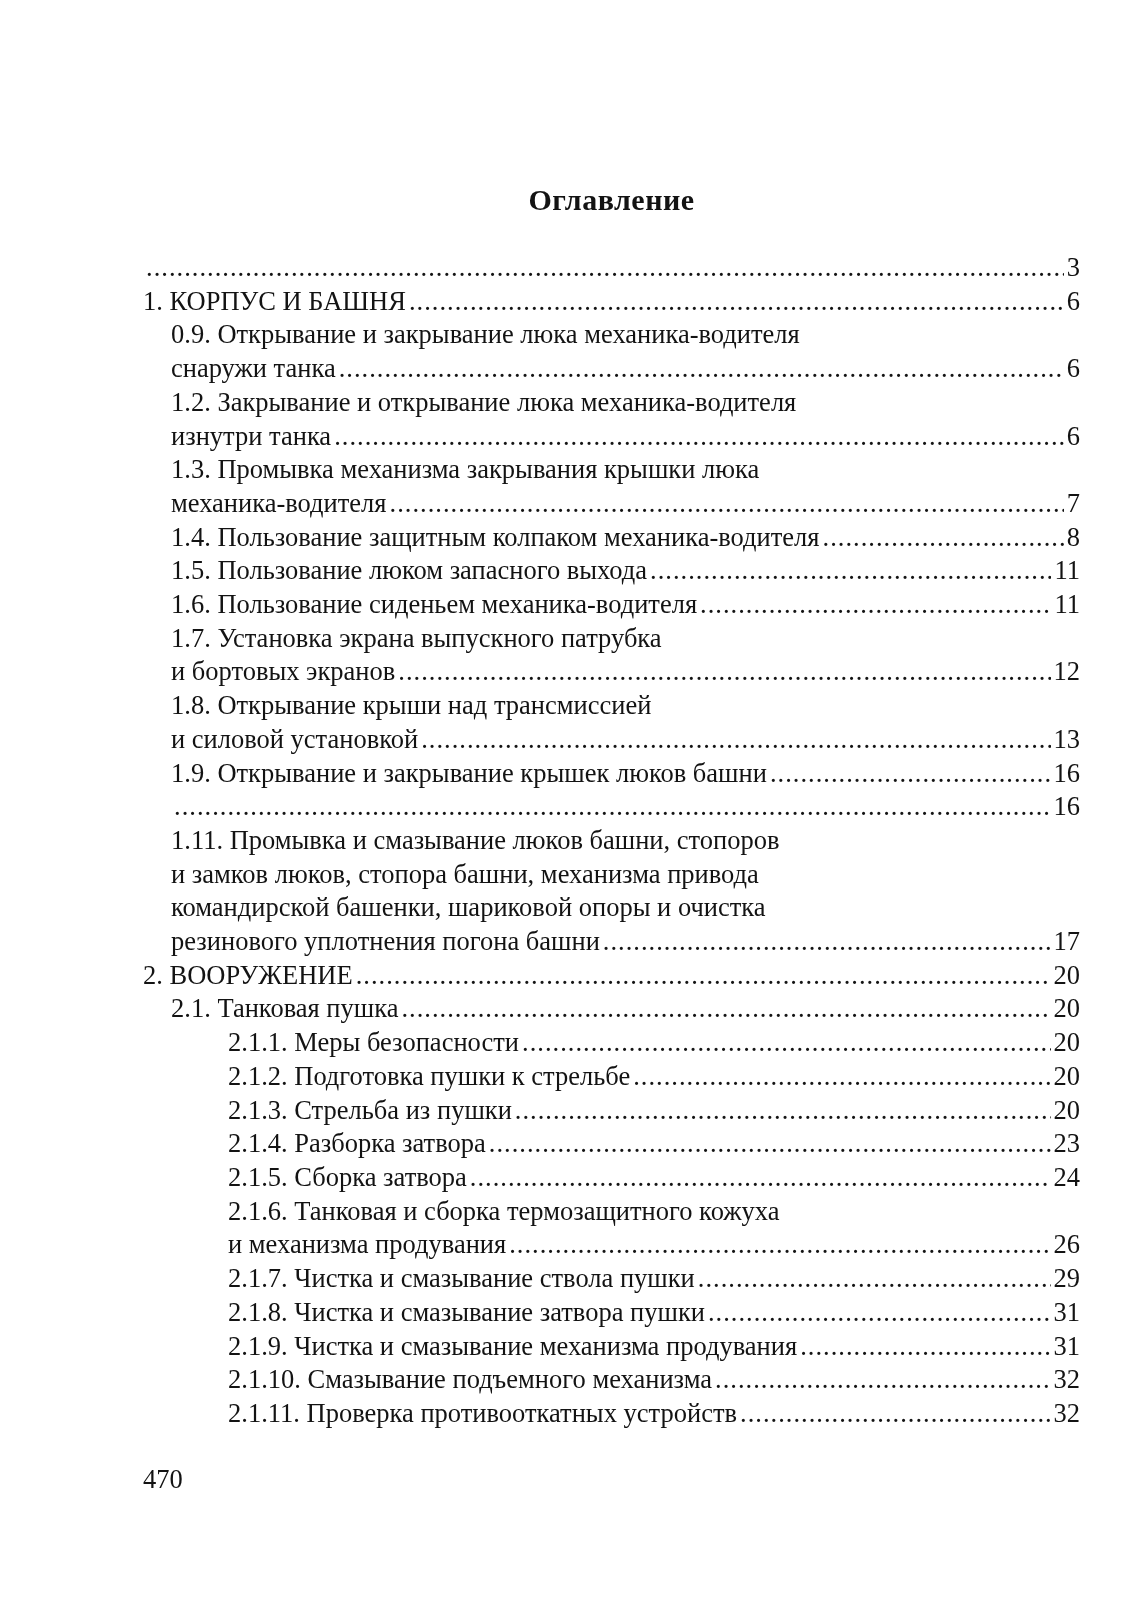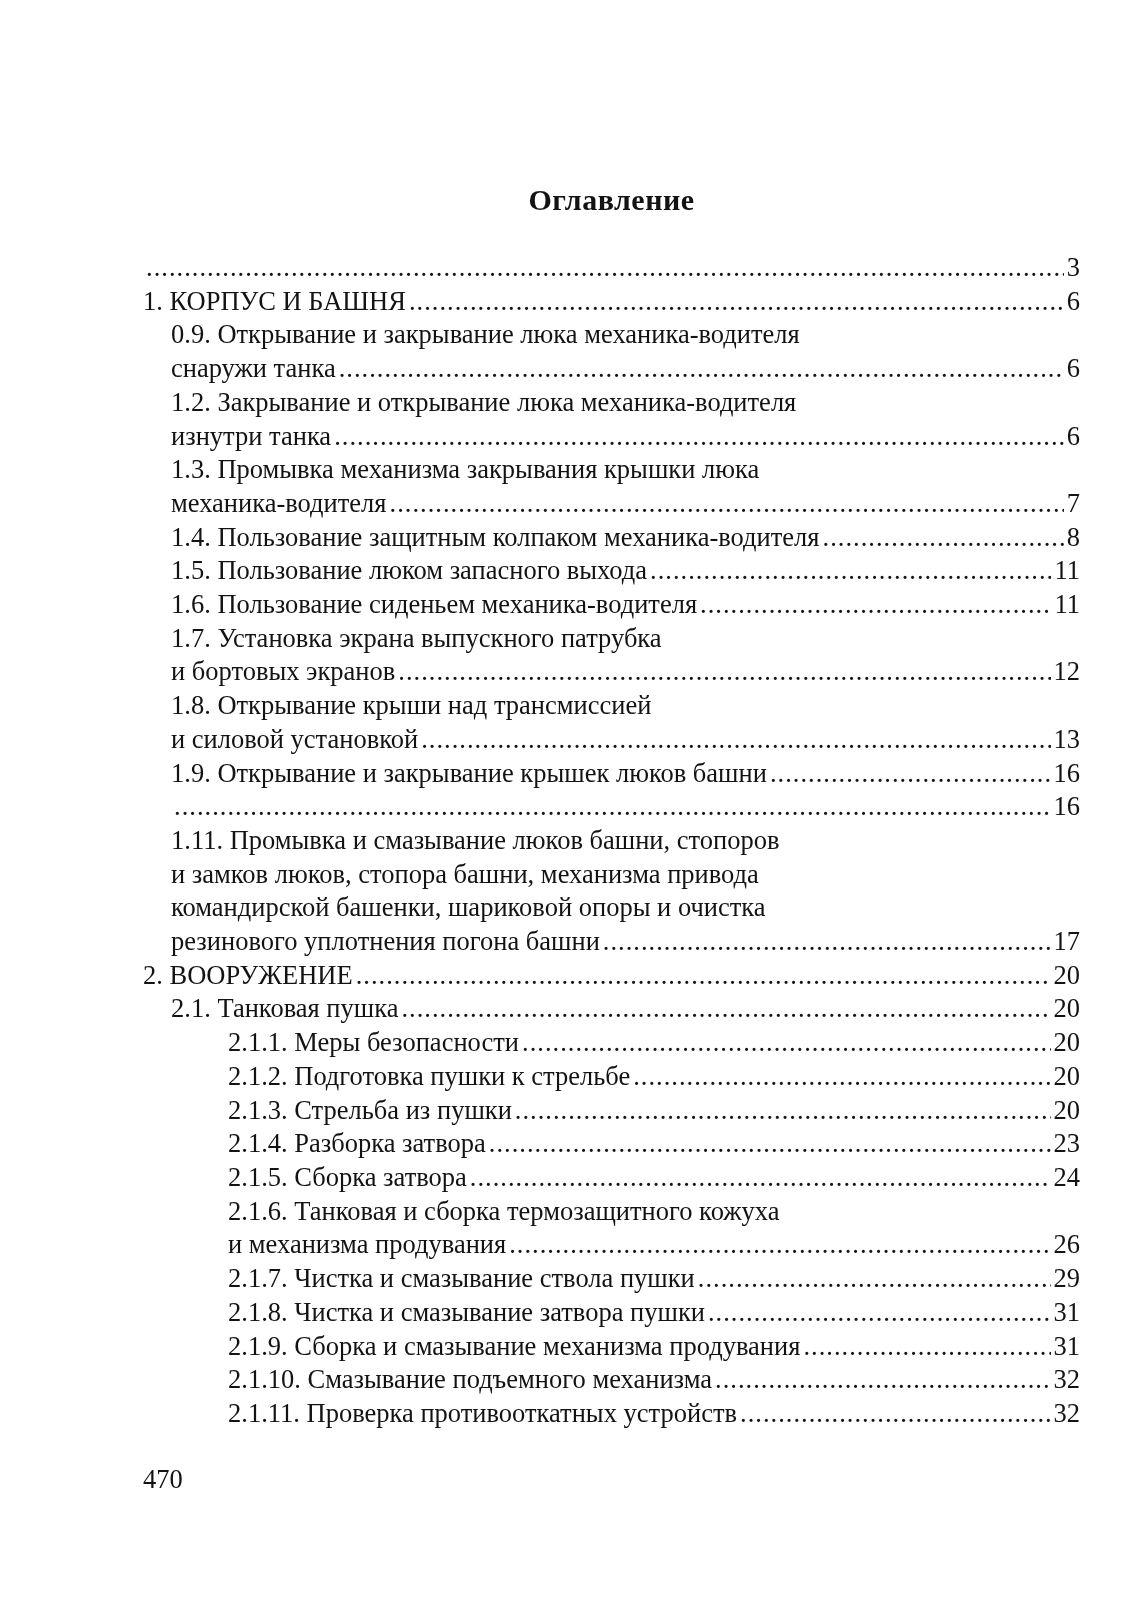--- a/index.html
+++ b/index.html
@@ -237,21 +237,21 @@
       </div>
       <div class="toc-entry indent-2">
         <div class="toc-line with-page">
           <span class="toc-text">2.1.8. Чистка и смазывание затвора пушки</span>
           <span class="toc-dots"></span>
           <span class="toc-page-num">31</span>
         </div>
       </div>
       <div class="toc-entry indent-2">
         <div class="toc-line with-page">
-          <span class="toc-text">2.1.9. Сборка и смазывание механизма продувания</span>
+          <span class="toc-text">2.1.9. Чистка и смазывание механизма продувания</span>
           <span class="toc-dots"></span>
           <span class="toc-page-num">31</span>
         </div>
       </div>
       <div class="toc-entry indent-2">
         <div class="toc-line with-page">
           <span class="toc-text">2.1.10. Смазывание подъемного механизма</span>
           <span class="toc-dots"></span>
           <span class="toc-page-num">32</span>
         </div>

